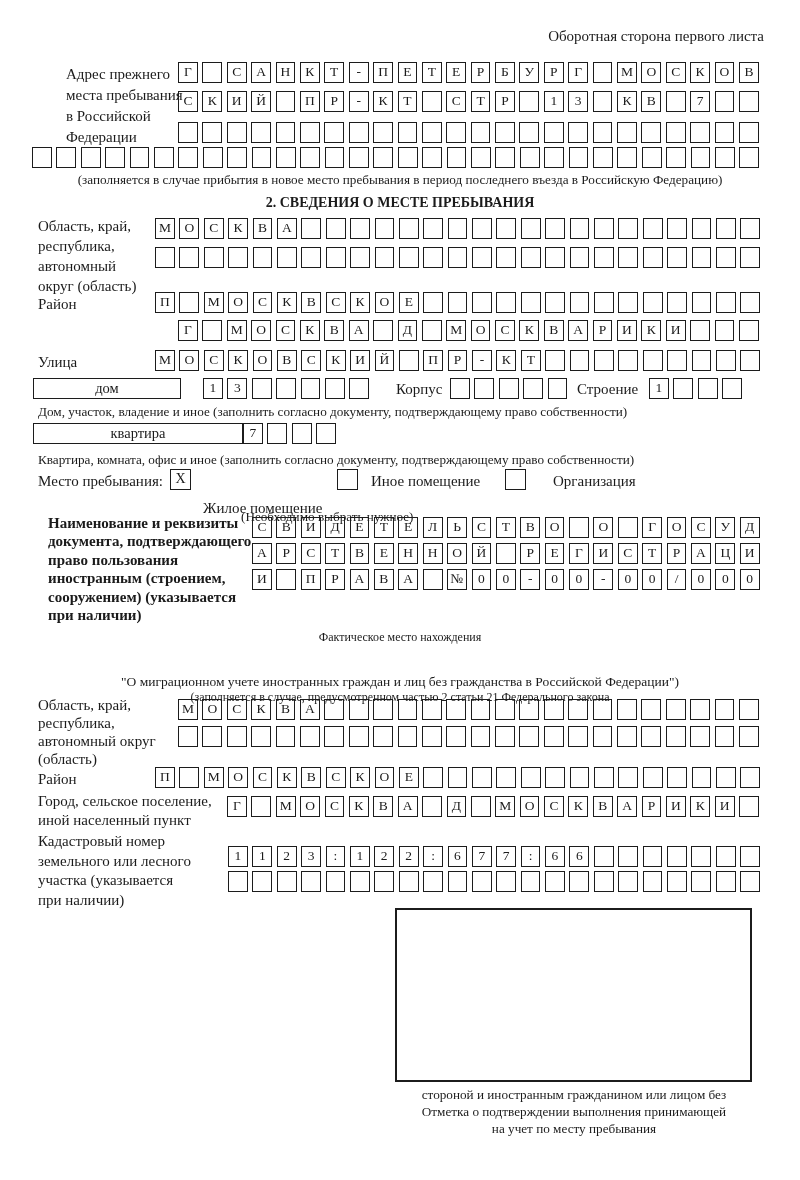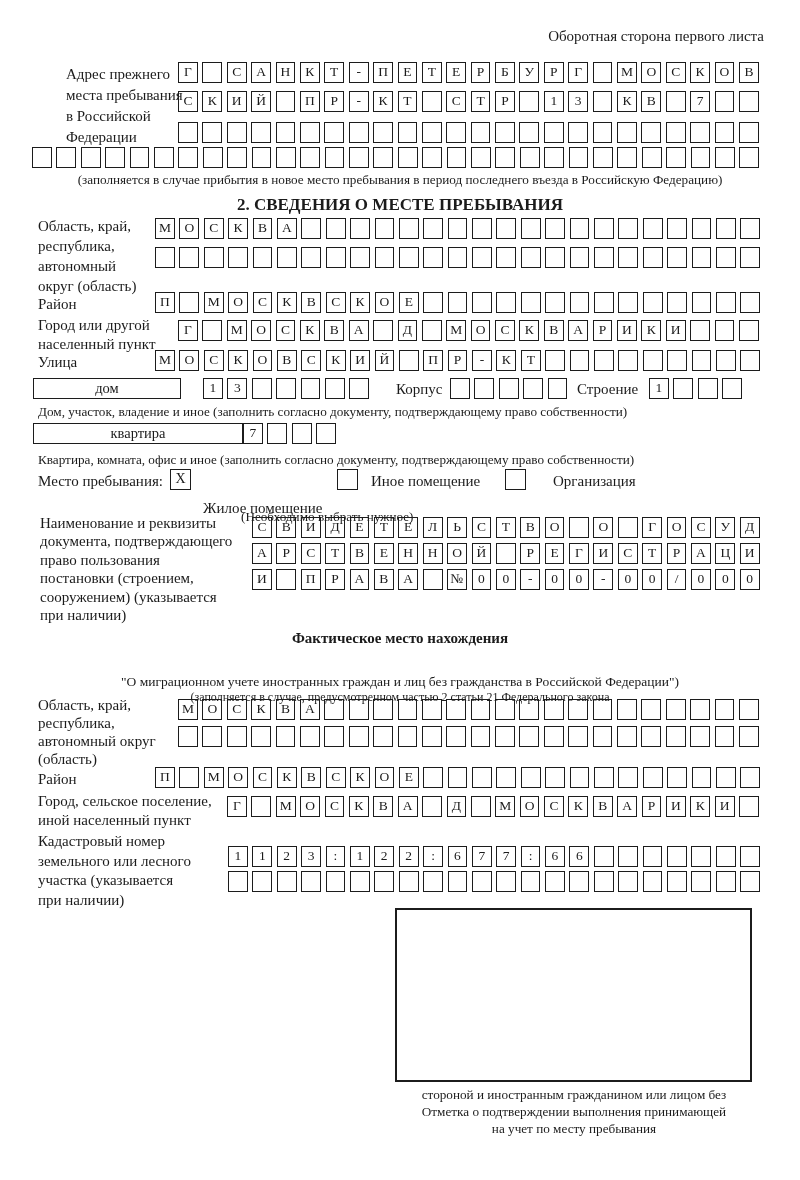--- a/index.html
+++ b/index.html
@@ -2,21 +2,21 @@
 <html><head>
 <meta charset="utf-8">
 <style>
   html,body{margin:0;padding:0;background:#fff;}
   #page{position:relative;width:800px;height:1180px;background:#fff;overflow:hidden;
         font-family:"Liberation Serif","DejaVu Serif",serif;color:#1b1b1b;}
   .abs{position:absolute;white-space:nowrap;}
   .label{font-size:15px;line-height:21px;}
   .cap{font-size:13.2px;}
   .center{left:0;width:800px;text-align:center;}
-  .title{font-weight:bold;font-size:17px;}
+  .title{font-weight:bold;font-size:14px;}
   .row{position:absolute;display:flex;gap:4.6px;}
   .cell{box-sizing:border-box;flex:0 0 19.8px;width:19.8px;height:20.5px;
         border:1.6px solid #1c1c1c;font-size:13.5px;line-height:17px;text-align:center;}
   .bigbox{box-sizing:border-box;position:absolute;height:20.5px;border:1.6px solid #1c1c1c;
           display:flex;align-items:center;justify-content:center;font-size:14.5px;}
   .checkbox{box-sizing:border-box;position:absolute;width:21px;height:21px;border:1.6px solid #1c1c1c;
             font-size:14px;line-height:18px;text-align:center;}
   .stamp{box-sizing:border-box;position:absolute;border:2.4px solid #1c1c1c;background:#fff;}
   .lines div{white-space:nowrap;}
 </style>
@@ -230,24 +230,20 @@
       <span class="cell"></span>
       <span class="cell"></span>
       <span class="cell"></span>
       <span class="cell"></span>
       <span class="cell"></span>
       <span class="cell"></span>
       <span class="cell"></span>
       <span class="cell"></span>
     </div>
 
-  <div class="abs lines label" style="left:38px;top:316px;line-height:18.5px;">
-    <div>Город или другой</div>
-    <div>населенный пункт</div>
-  </div>
   <div class="row" style="left:178px;top:320px;">
       <span class="cell">Г</span>
       <span class="cell"></span>
       <span class="cell">М</span>
       <span class="cell">О</span>
       <span class="cell">С</span>
       <span class="cell">К</span>
       <span class="cell">В</span>
       <span class="cell">А</span>
       <span class="cell"></span>
@@ -335,25 +331,25 @@
 
   <div class="abs label" style="left:38px;top:471px;">Место пребывания:</div>
   <div class="checkbox" style="left:170px;top:469px;">X</div>
   <div class="abs label" style="left:203px;top:498px;">Жилое помещение</div>
   <div class="checkbox" style="left:337px;top:469px;"></div>
   <div class="abs label" style="left:371px;top:471px;">Иное помещение</div>
   <div class="checkbox" style="left:505px;top:469px;"></div>
   <div class="abs label" style="left:553px;top:471px;">Организация</div>
   <div class="abs cap" style="left:241px;top:492px;margin-top:17px;">(Необходимо выбрать нужное)</div>
 
-  <div class="abs lines label" style="left:40px;top:514px;line-height:18.4px;">
+  <div class="abs lines label" style="left:48px;top:514px;line-height:18.4px;font-weight:bold;">
     <div>Наименование и реквизиты</div>
     <div>документа, подтверждающего</div>
     <div>право пользования</div>
-    <div>постановки (строением,</div>
+    <div>иностранным (строением,</div>
     <div>сооружением) (указывается</div>
     <div>при наличии)</div>
   </div>
   <div class="row" style="left:252px;top:517px;">
       <span class="cell">С</span>
       <span class="cell">В</span>
       <span class="cell">И</span>
       <span class="cell">Д</span>
       <span class="cell">Е</span>
       <span class="cell">Т</span>
@@ -413,21 +409,21 @@
       <span class="cell">0</span>
       <span class="cell">-</span>
       <span class="cell">0</span>
       <span class="cell">0</span>
       <span class="cell">/</span>
       <span class="cell">0</span>
       <span class="cell">0</span>
       <span class="cell">0</span>
     </div>
 
-  <div class="abs center" style="top:630px;font-weight:bold;font-size:15px;">Фактическое место нахождения</div>
+  <div class="abs center" style="top:630px;font-weight:normal;font-size:12px;">Фактическое место нахождения</div>
   <div class="abs cap center" style="top:690px;font-size:12px;">(заполняется в случае, предусмотренном частью 2 статьи 21 Федерального закона</div>
   <div class="abs cap center" style="top:674px;font-size:13.5px;">"О миграционном учете иностранных граждан и лиц без гражданства в Российской Федерации")</div>
 
   <div class="abs lines label" style="left:38px;top:696px;line-height:18px;">
     <div>Область, край,</div>
     <div>республика,</div>
     <div>автономный округ</div>
     <div>(область)</div>
   </div>
   <div class="row" style="left:178px;top:699px;">

